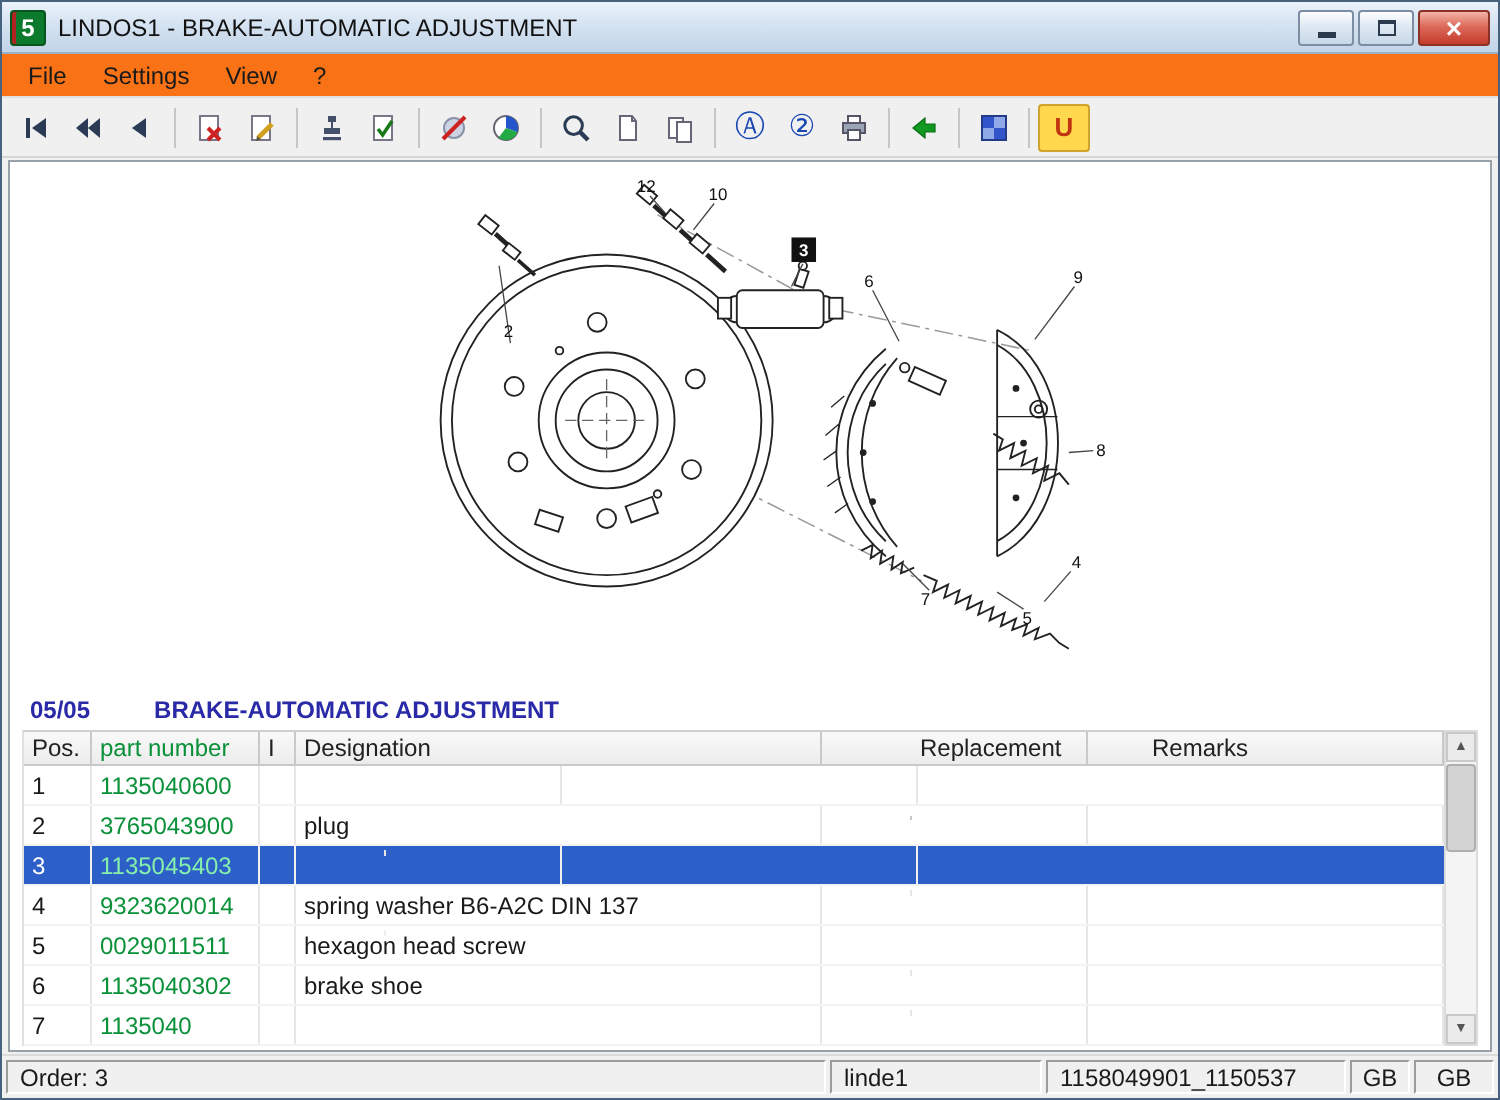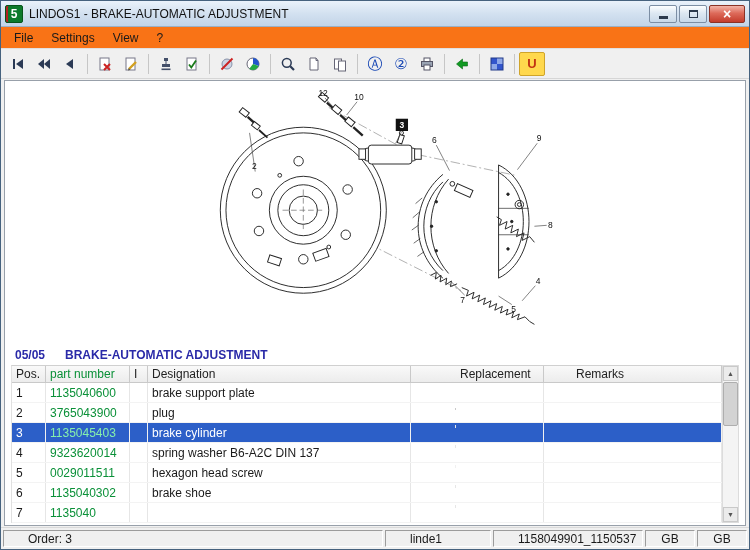--- a/index.html
+++ b/index.html
@@ -37,21 +37,21 @@
   .glyph-circle { font-size:15px; color:#1847b4; line-height:15px; }
   .tbtn-u { background:#ffd84d; border:1px solid #cfa42a; }
   .glyph-u { font-size:13px; font-weight:bold; color:#c23312; line-height:13px; }
 
   
   .main { flex:1; margin:1px 3px 1px 3px; background:#fff; border:1px solid #98a0aa;
     display:flex; flex-direction:column; overflow:hidden; }
   .diagram { flex:1; position:relative; overflow:hidden; }
   .diagram svg { width:100%; height:100%; font-family:"Liberation Sans", sans-serif; }
 
-  .section-header { flex:0 0 18px; padding:1px 10px; font-weight:bold; color:#2a2aa8; display:flex; gap:20px; }
+  .section-header { flex:0 0 18px; padding:1px 10px; font-weight:bold; color:#2a2aa8; display:flex; gap:32px; }
 
   
   .table-section { flex:0 0 146px; margin:0 6px 2px 6px; display:flex; }
   .ptable { flex:1; display:flex; flex-direction:column; overflow:hidden; border-top:1px solid #d0d0d0; border-left:1px solid #e0e0e0; }
   .thead { display:flex; height:17px; flex:0 0 17px; background:linear-gradient(#f9f9f9,#ececec);
     border-bottom:1px solid #c9c9c9; }
   .th { border-right:1px solid #c9c9c9; padding:1px 4px; color:#222; white-space:nowrap; overflow:hidden; }
   .tbody { flex:1; overflow:hidden; }
   .trow { display:flex; height:20px; border-bottom:1px solid #f3f3f3; }
   .tcell { border-right:1px solid #e6e6e6; padding:3px 4px 0 4px; white-space:nowrap; overflow:hidden; }
@@ -70,21 +70,21 @@
   .vscroll { width:17px; flex:0 0 17px; background:#f4f4f4; border:1px solid #dcdcdc; display:flex; flex-direction:column; }
   .sbtn { height:15px; flex:0 0 15px; background:#ebebeb; border:1px solid #c9c9c9; display:flex;
     align-items:center; justify-content:center; font-size:7px; color:#555; }
   .strack { flex:1; position:relative; }
   .sthumb { position:absolute; top:1px; left:0; width:100%; height:44px; background:#d3d3d3;
     border:1px solid #aeaeae; border-radius:2px; }
 
   
   .statusbar { height:22px; flex:0 0 22px; background:#f0f0f0; border-top:1px solid #dadada;
     display:flex; align-items:stretch; padding:2px; gap:2px; }
-  .spanel { border:1px solid; border-color:#9c9c9c #ffffff #ffffff #9c9c9c; padding:0 24px;
+  .spanel { border:1px solid; border-color:#9c9c9c #ffffff #ffffff #9c9c9c; padding:0 6px;
     display:flex; align-items:center; white-space:nowrap; overflow:hidden; }
   .sp-order { flex:1; }
   .sp-user { width:106px; flex:0 0 106px; }
   .sp-doc { width:150px; flex:0 0 150px; }
   .sp-gb1 { width:30px; flex:0 0 30px; justify-content:center; }
   .sp-gb2 { width:40px; flex:0 0 40px; justify-content:center; }
 </style>
 </head>
 <body>
 
@@ -367,39 +367,37 @@
           <div class="th c-des">Designation</div>
           <div class="th c-qty">Qty</div>
           <div class="th c-rep">Replacement</div>
           <div class="th c-rem">Remarks</div>
         </div>
         <div class="tbody">
             <div class="trow">
               <div class="tcell c-pos">1</div>
               <div class="tcell c-part">1135040600</div>
               <div class="tcell c-i"></div>
-              <div class="tcell c-des">brake support plate</div>
               <div class="tcell c-qty">1</div>
               <div class="tcell c-rep"></div>
               <div class="tcell c-rem"></div>
             </div>
             <div class="trow">
               <div class="tcell c-pos">2</div>
               <div class="tcell c-part">3765043900</div>
               <div class="tcell c-i"></div>
               <div class="tcell c-des">plug</div>
               <div class="tcell c-qty">2</div>
               <div class="tcell c-rep"></div>
               <div class="tcell c-rem"></div>
             </div>
             <div class="trow selected">
               <div class="tcell c-pos">3</div>
               <div class="tcell c-part">1135045403</div>
               <div class="tcell c-i"></div>
-              <div class="tcell c-des">brake cylinder</div>
               <div class="tcell c-qty">1</div>
               <div class="tcell c-rep"></div>
               <div class="tcell c-rem"></div>
             </div>
             <div class="trow">
               <div class="tcell c-pos">4</div>
               <div class="tcell c-part">9323620014</div>
               <div class="tcell c-i"></div>
               <div class="tcell c-des">spring washer B6-A2C  DIN 137</div>
               <div class="tcell c-qty">2</div>

